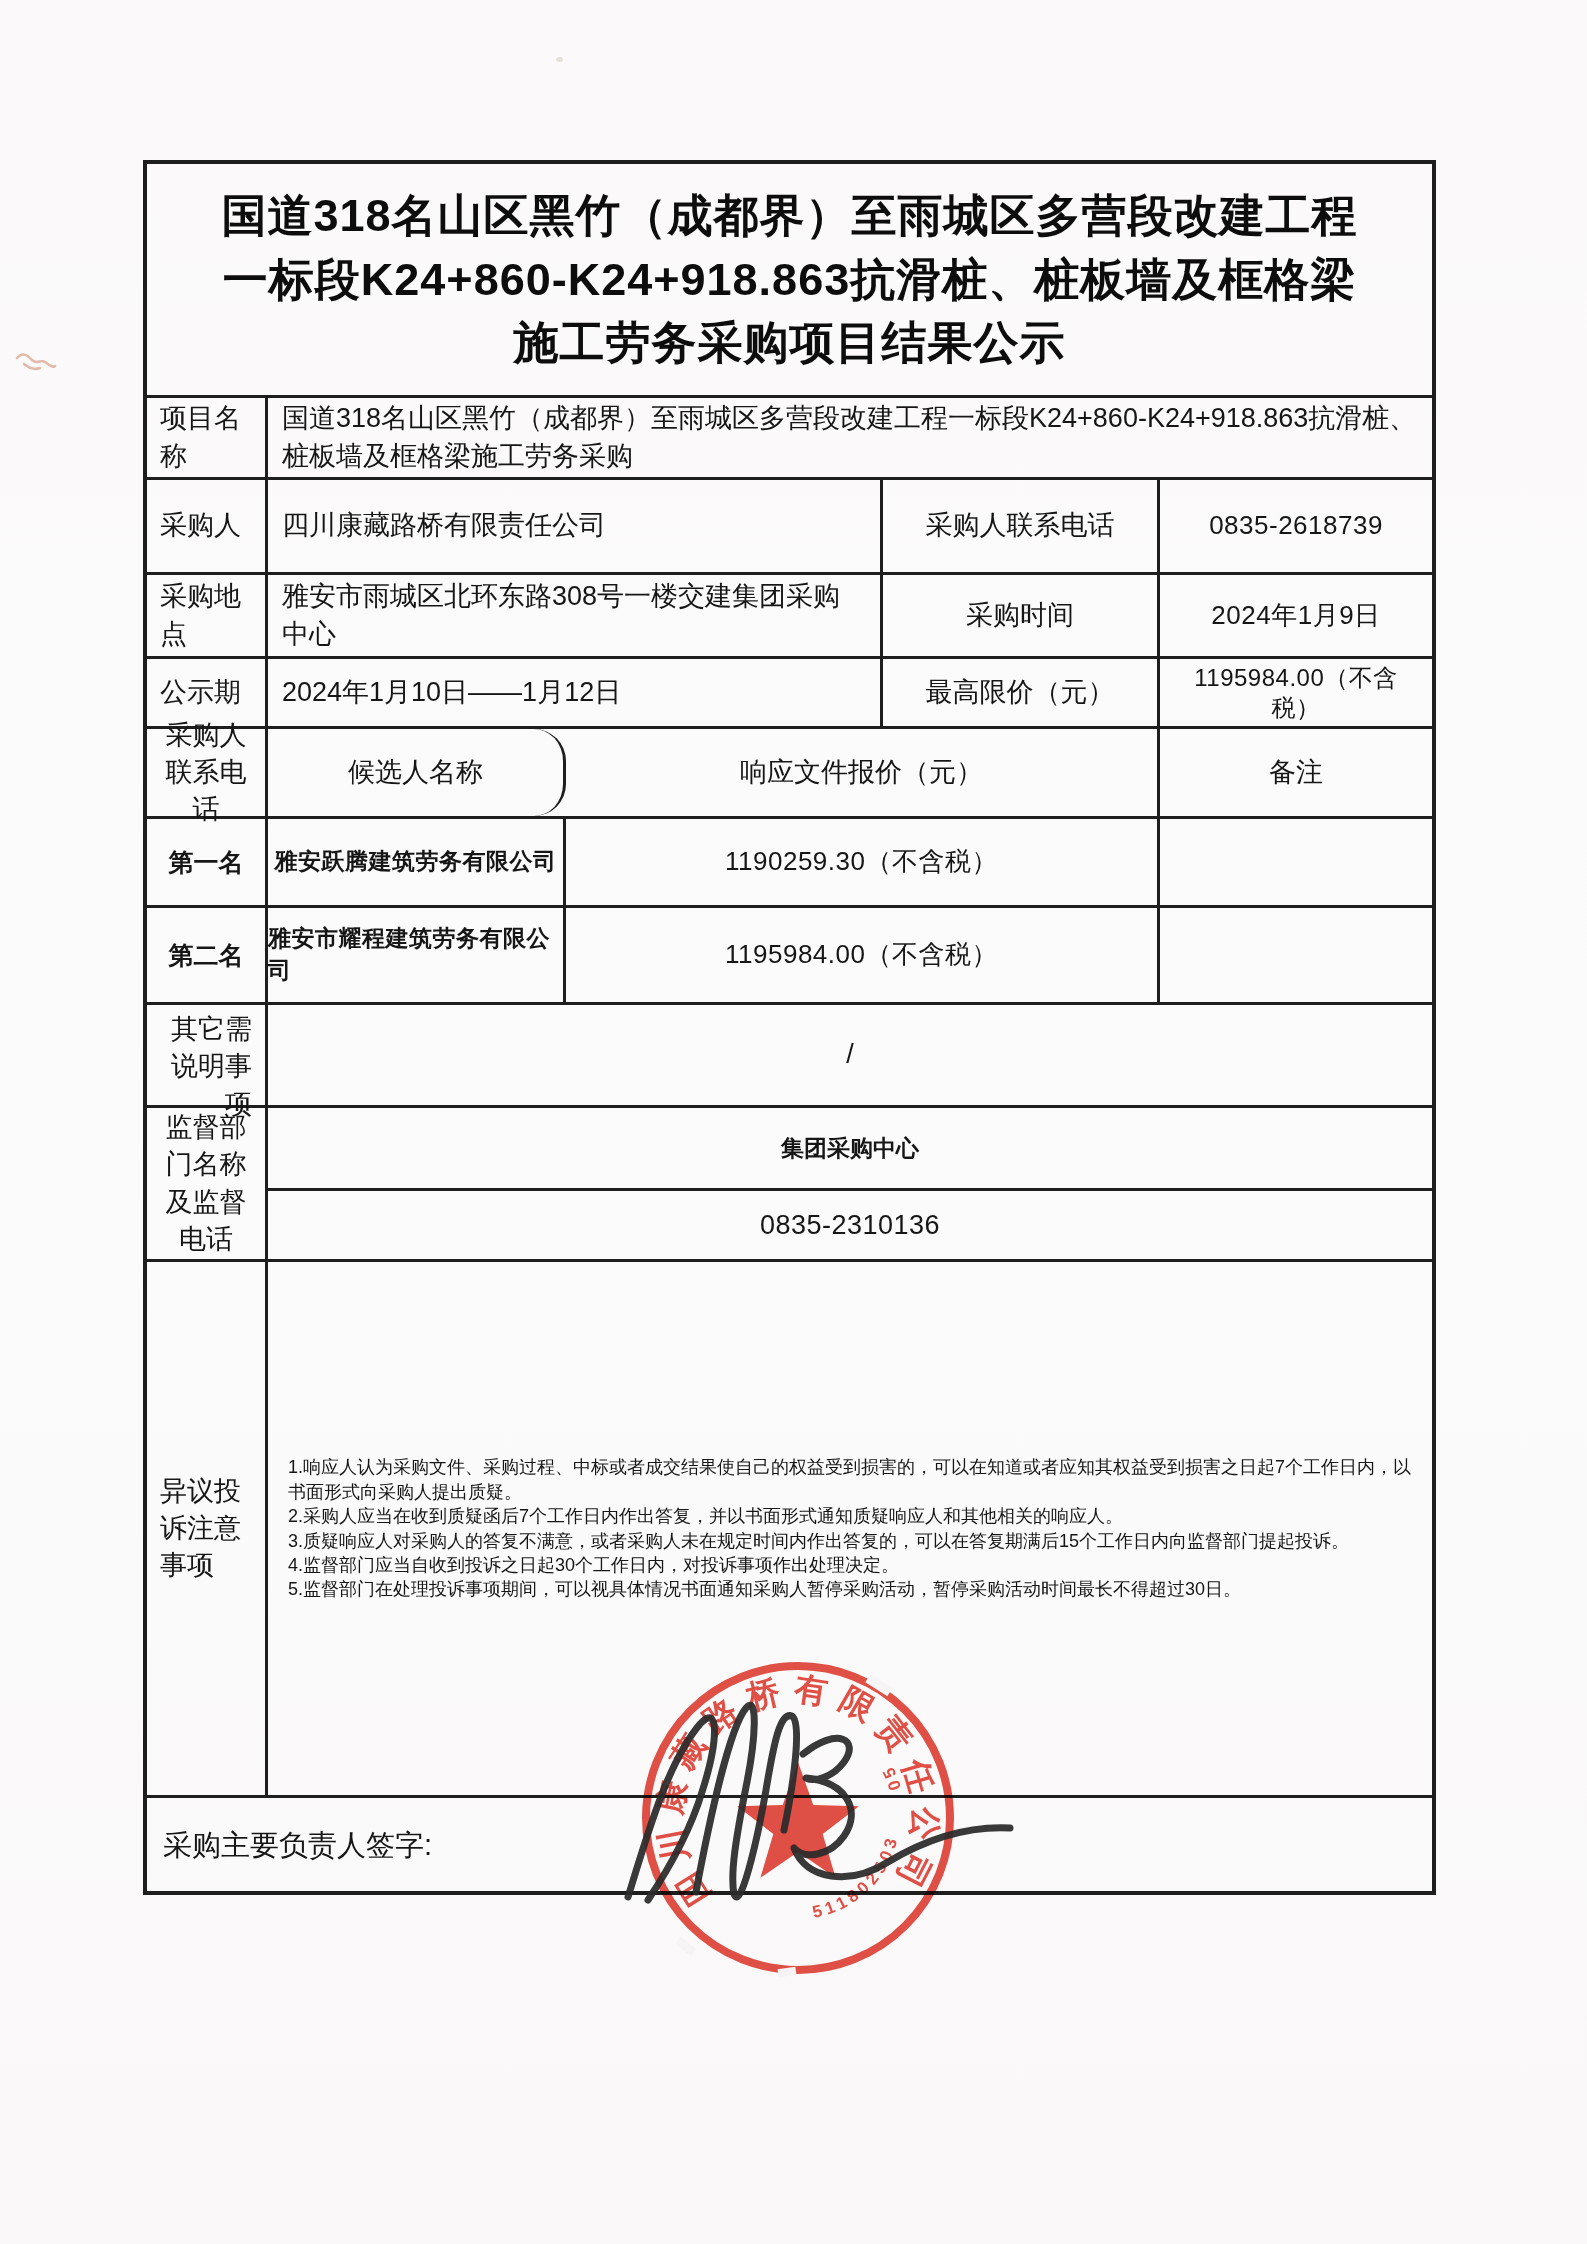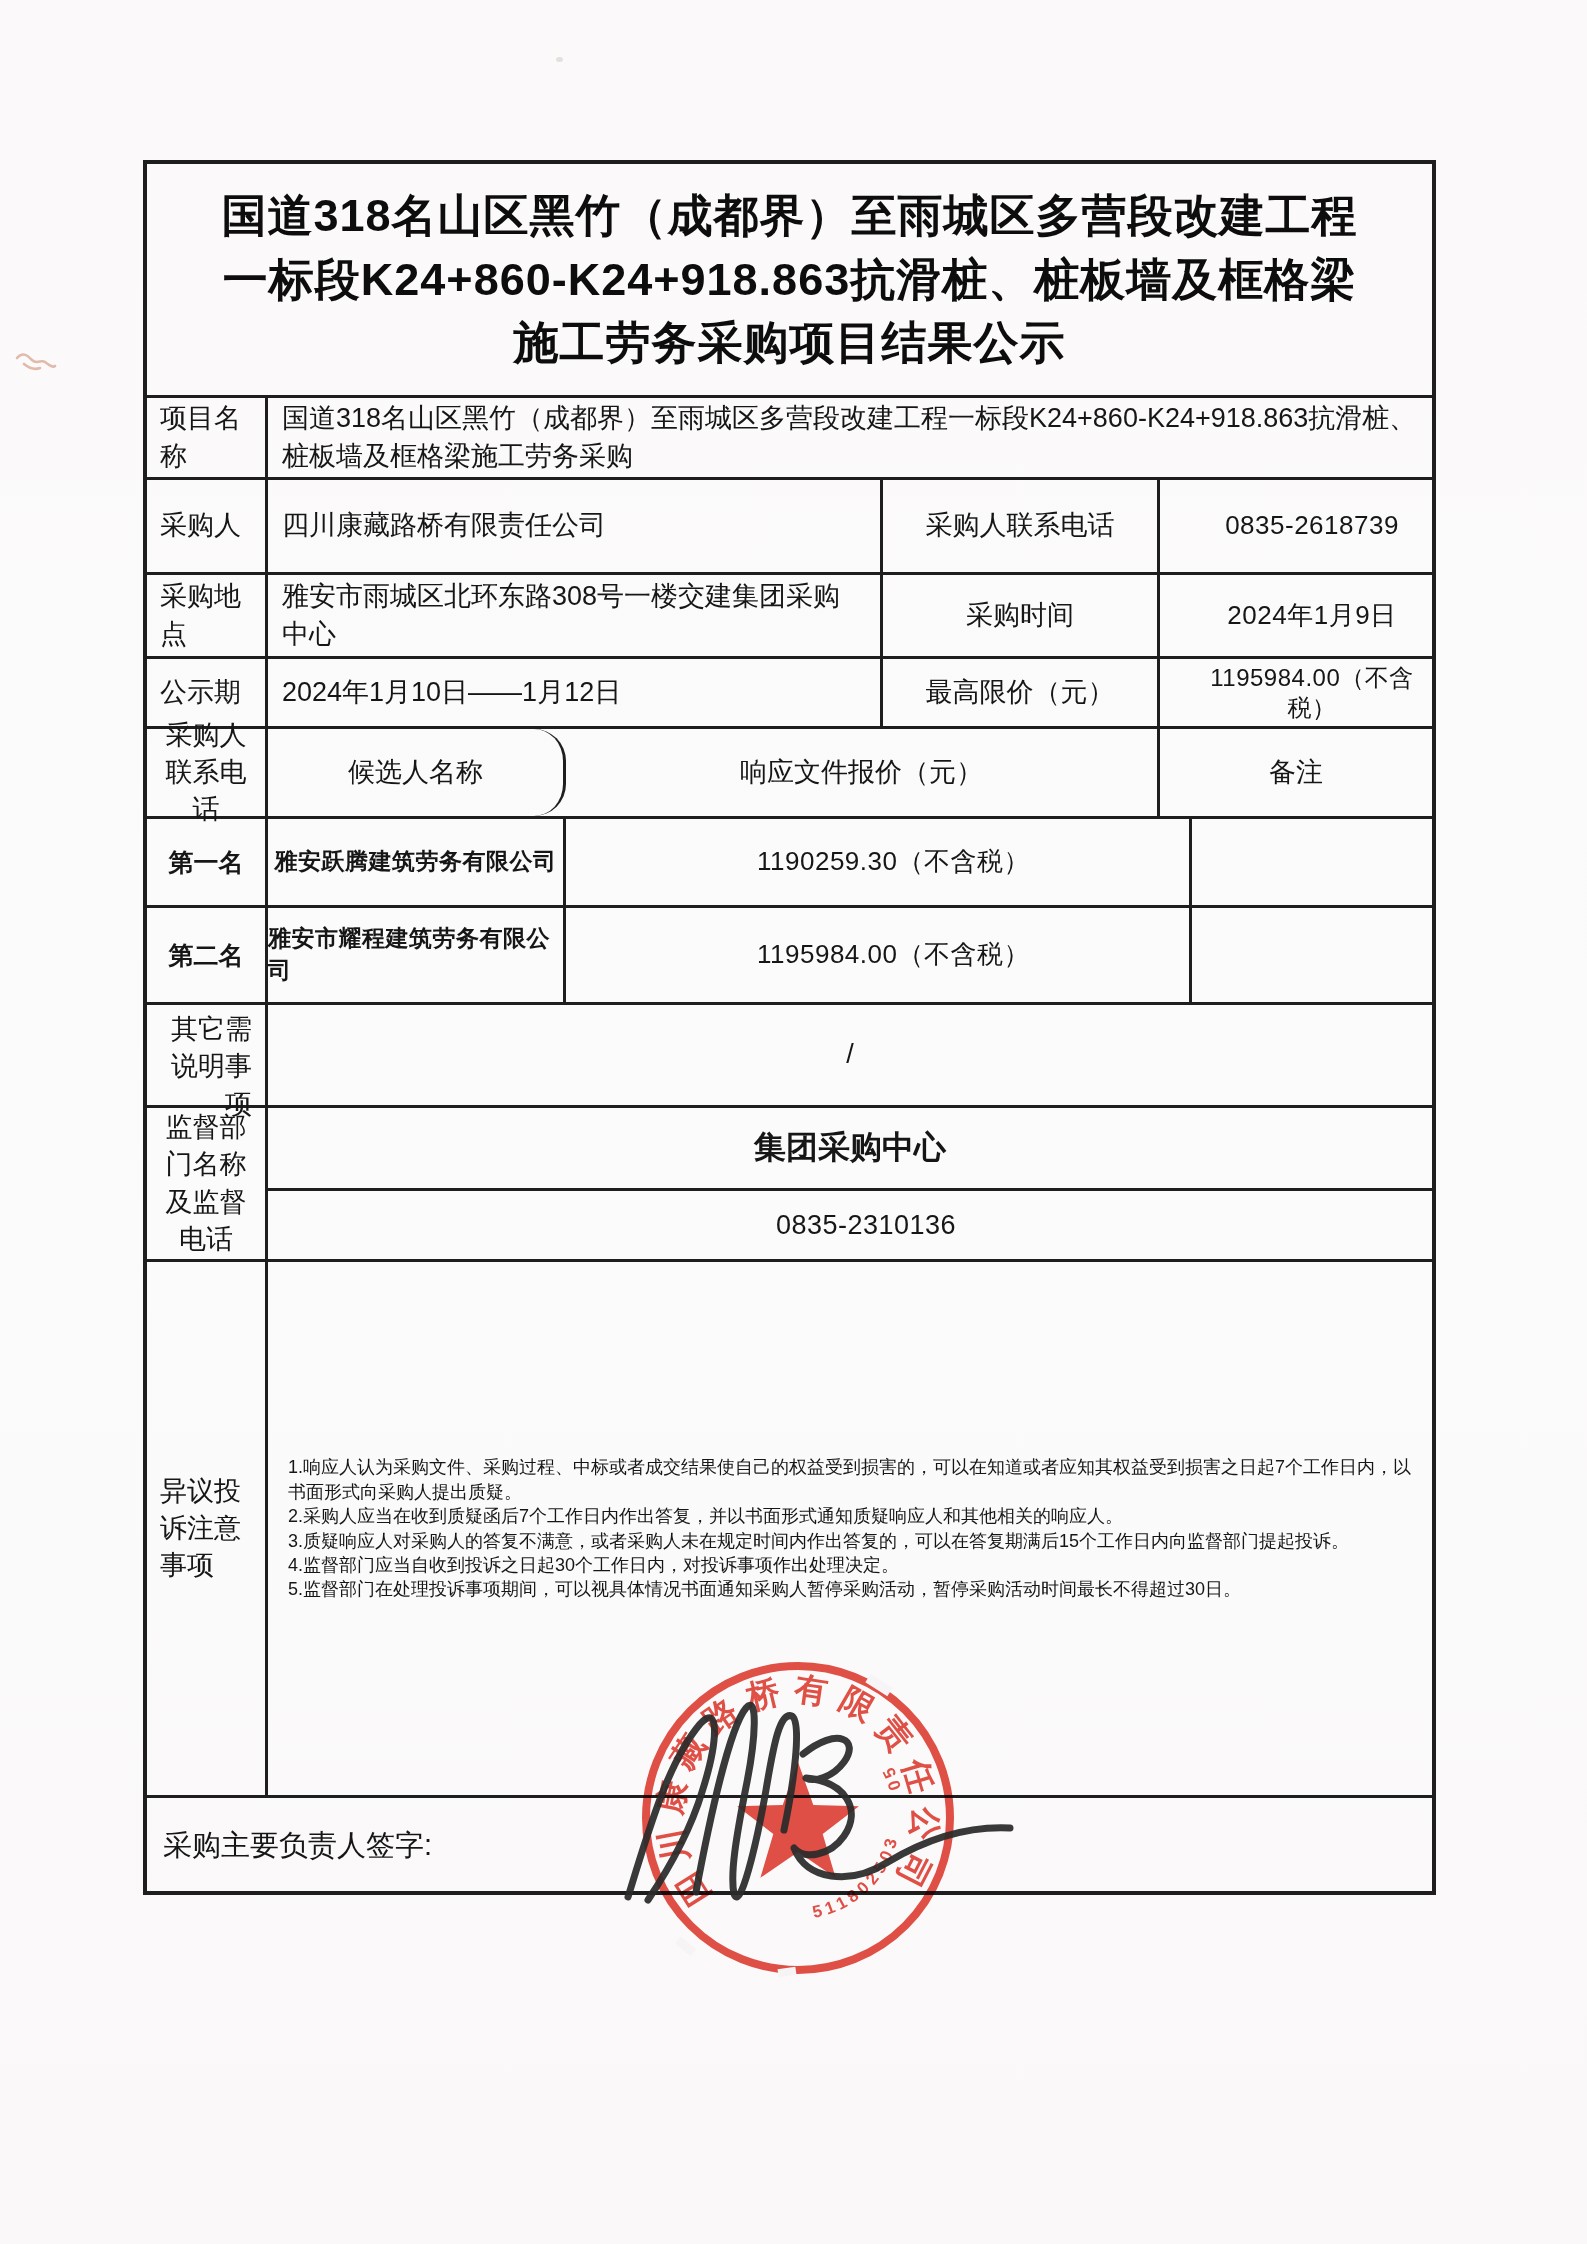--- a/index.html
+++ b/index.html
@@ -27,21 +27,21 @@
   .c.left{justify-content:flex-start;text-align:left;}
   .lab{flex:0 0 121px;padding:4px 13px;justify-content:flex-start;text-align:left;}
   .lab.ctr{justify-content:center;text-align:center;padding:4px 10px;}
   .grow{flex:1 1 auto;}
   .title-cell{
     flex:1 1 auto;justify-content:center;align-items:center;text-align:center;
     font-size:45px;font-weight:bold;line-height:1.42;letter-spacing:1px;
     padding:6px 56px;color:#0d0d0d;
   }
   .val{padding:4px 14px;}
-  .num{font-size:26px;letter-spacing:0.5px;margin-left:32px;}
+  .num{font-size:26px;letter-spacing:0.5px;}
   .cname{font-size:23px;font-weight:600;letter-spacing:0.5px;}
   .rank{font-size:25px;font-weight:600;justify-content:center;}
   .hdr{font-size:27px;}
   .notice-box{flex:1 1 auto;display:flex;flex-direction:column;justify-content:center;padding:10px 18px 10px 20px;}
   .notice-box .ln{font-size:18px;line-height:1.36;text-align:left;}
   .split{flex:1 1 auto;display:flex;flex-direction:column;}
   .split .sub{box-sizing:border-box;display:flex;align-items:center;justify-content:center;font-size:27px;}
   .split .sub.first{border-bottom:3px solid #1e1e1e;}
   .two-line{white-space:pre-line;text-align:center;}
   .sig-cell{flex:1 1 auto;justify-content:flex-start;padding-left:16px;font-size:29px;}
@@ -118,21 +118,21 @@
     </div>
 
     <div class="row" style="height:103px;">
       <div class="c lab" style="align-items:flex-start;padding-top:6px;text-align:right;">其它需说明事项</div>
       <div class="c grow">/</div>
     </div>
 
     <div class="row" style="height:154px;">
       <div class="c lab ctr">监督部门名称及监督电话</div>
       <div class="split">
-        <div class="sub first" style="height:92px;font-weight:600;font-size:32px;">集团采购中心</div>
+        <div class="sub first" style="height:92px;font-weight:600;font-size:23px;">集团采购中心</div>
         <div class="sub num" style="height:75px;">0835-2310136</div>
       </div>
     </div>
 
     <div class="row" style="height:536px;">
       <div class="c lab">异议投诉注意事项</div>
       <div class="notice-box">
         <div class="ln">1.响应人认为采购文件、采购过程、中标或者成交结果使自己的权益受到损害的，可以在知道或者应知其权益受到损害之日起7个工作日内，以书面形式向采购人提出质疑。</div>
         <div class="ln">2.采购人应当在收到质疑函后7个工作日内作出答复，并以书面形式通知质疑响应人和其他相关的响应人。</div>
         <div class="ln">3.质疑响应人对采购人的答复不满意，或者采购人未在规定时间内作出答复的，可以在答复期满后15个工作日内向监督部门提起投诉。</div>

